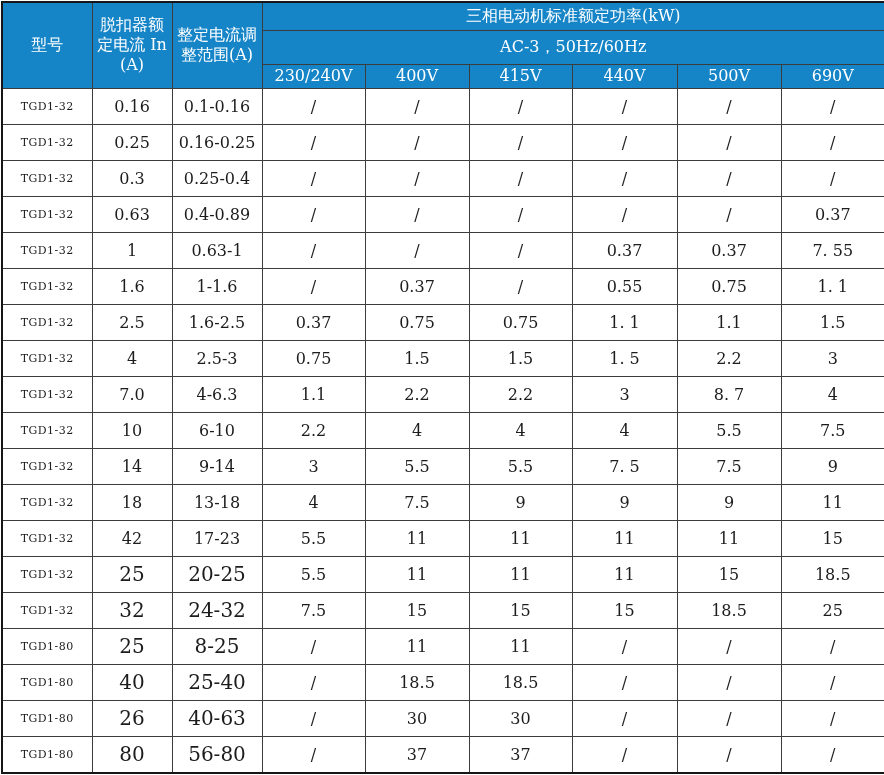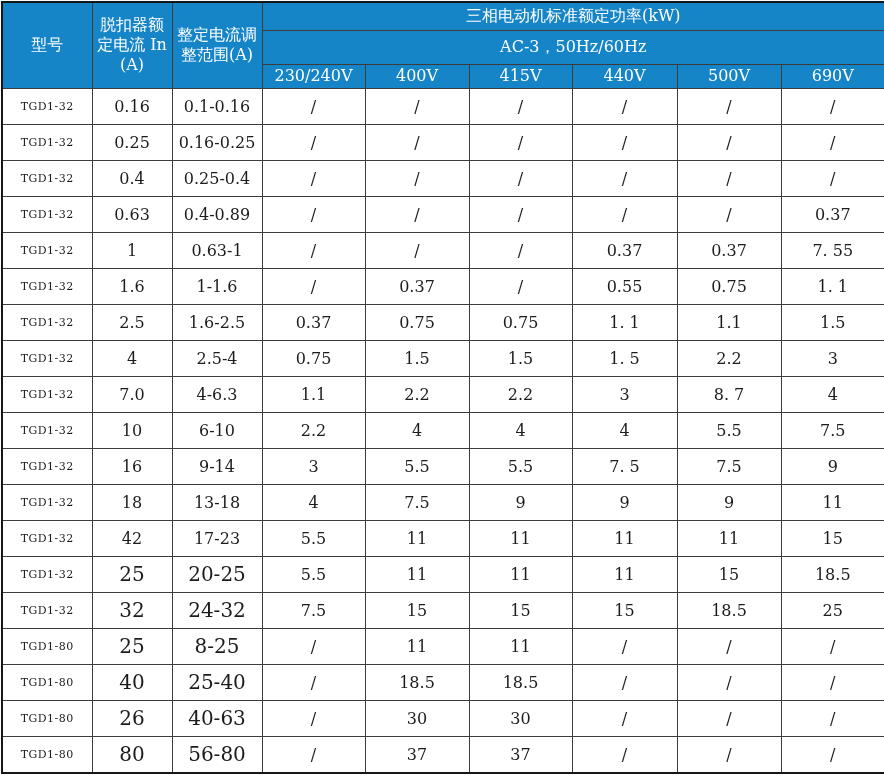--- a/index.html
+++ b/index.html
@@ -104,21 +104,21 @@
           <td class="range-cell">0.16-0.25</td>
           <td class="power-cell">/</td>
           <td class="power-cell">/</td>
           <td class="power-cell">/</td>
           <td class="power-cell">/</td>
           <td class="power-cell">/</td>
           <td class="power-cell">/</td>
         </tr>
         <tr>
           <td class="model-cell">TGD1-32</td>
-          <td class="in-cell">0.4</td>
+          <td class="in-cell">0.3</td>
           <td class="range-cell">0.25-0.4</td>
           <td class="power-cell">/</td>
           <td class="power-cell">/</td>
           <td class="power-cell">/</td>
           <td class="power-cell">/</td>
           <td class="power-cell">/</td>
           <td class="power-cell">/</td>
         </tr>
         <tr>
           <td class="model-cell">TGD1-32</td>
@@ -160,21 +160,21 @@
           <td class="power-cell">0.37</td>
           <td class="power-cell">0.75</td>
           <td class="power-cell">0.75</td>
           <td class="power-cell">1. 1</td>
           <td class="power-cell">1.1</td>
           <td class="power-cell">1.5</td>
         </tr>
         <tr>
           <td class="model-cell">TGD1-32</td>
           <td class="in-cell">4</td>
-          <td class="range-cell">2.5-4</td>
+          <td class="range-cell">2.5-3</td>
           <td class="power-cell">0.75</td>
           <td class="power-cell">1.5</td>
           <td class="power-cell">1.5</td>
           <td class="power-cell">1. 5</td>
           <td class="power-cell">2.2</td>
           <td class="power-cell">3</td>
         </tr>
         <tr>
           <td class="model-cell">TGD1-32</td>
           <td class="in-cell">7.0</td>
@@ -192,21 +192,21 @@
           <td class="range-cell">6-10</td>
           <td class="power-cell">2.2</td>
           <td class="power-cell">4</td>
           <td class="power-cell">4</td>
           <td class="power-cell">4</td>
           <td class="power-cell">5.5</td>
           <td class="power-cell">7.5</td>
         </tr>
         <tr>
           <td class="model-cell">TGD1-32</td>
-          <td class="in-cell">16</td>
+          <td class="in-cell">14</td>
           <td class="range-cell">9-14</td>
           <td class="power-cell">3</td>
           <td class="power-cell">5.5</td>
           <td class="power-cell">5.5</td>
           <td class="power-cell">7. 5</td>
           <td class="power-cell">7.5</td>
           <td class="power-cell">9</td>
         </tr>
         <tr>
           <td class="model-cell">TGD1-32</td>

